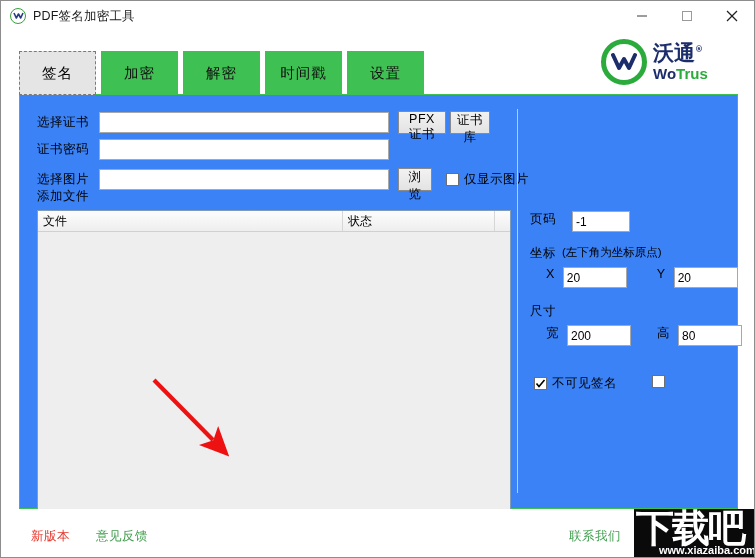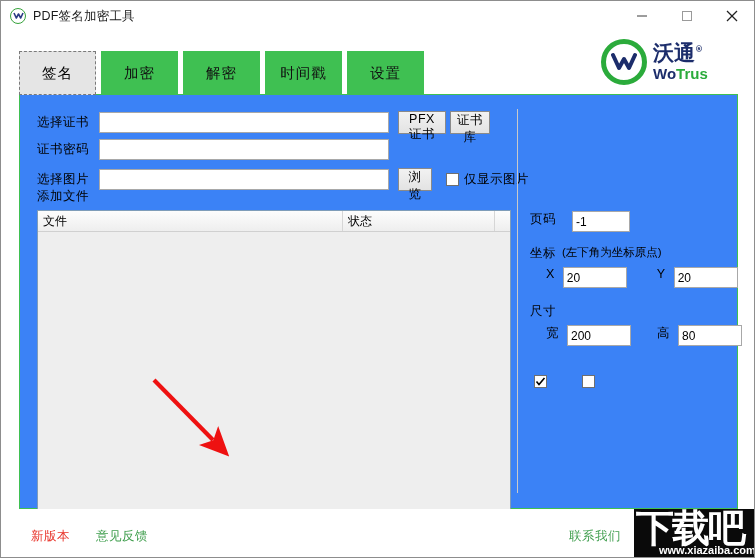--- a/index.html
+++ b/index.html
@@ -483,20 +483,21 @@
           <input class="ftext" style="width: 64px; margin-left: 8px;" value="80">
         </div>
 
         <div class="rrow" style="left:4px; top:180px;">
           <span class="cbwrap">
             <span class="cbox">
               <svg width="11" height="11" viewBox="0 0 11 11">
                   <path d="M1.5 5.5 L4 8.5 L9.5 2" fill="none" stroke="#000" stroke-width="1.6"></path>
                 </svg>
             </span>
+            <span class="rlabel">不可见签名</span>
           </span>
           <span class="cbwrap" style="margin-left:35px;">
             <span class="cbox"></span>
           </span>
         </div>
 
         <button class="execbtn">执行</button>
 
       </div>
 

